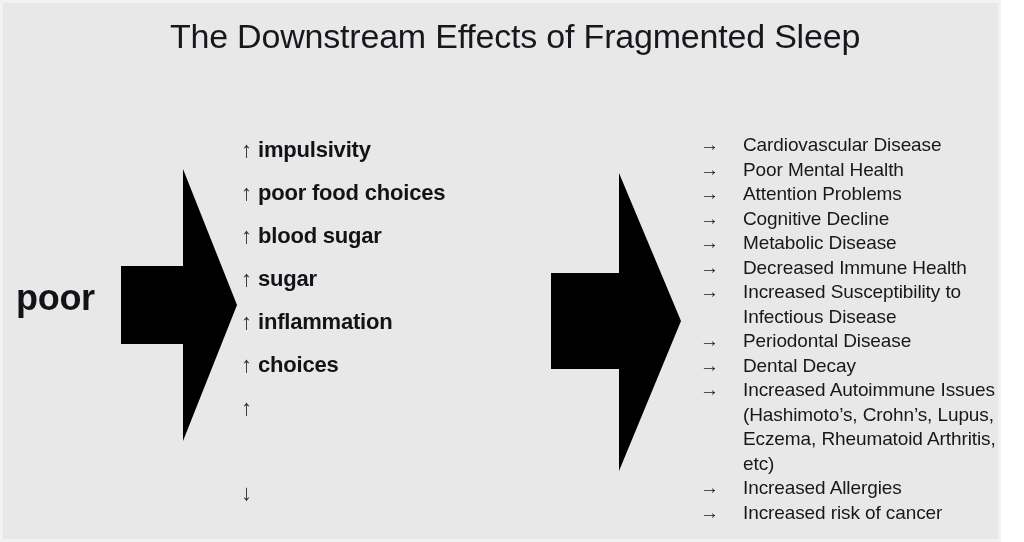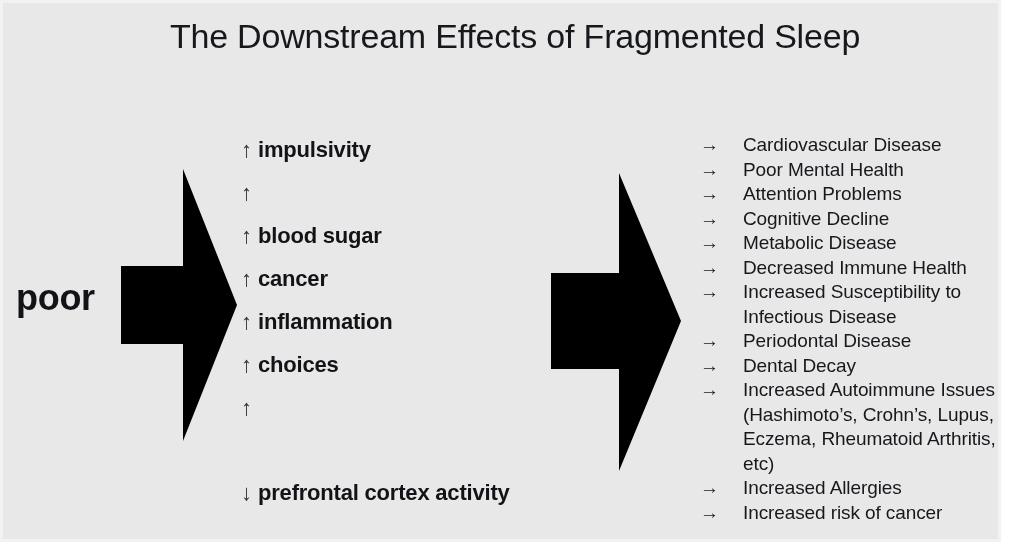--- a/index.html
+++ b/index.html
@@ -141,43 +141,43 @@
     </svg>
   </div>
 
   <div id="effects-column">
       <div class="effect-row">
         <span class="effect-dir">↑</span>
         <span class="effect-text">impulsivity</span>
       </div>
       <div class="effect-row">
         <span class="effect-dir">↑</span>
+        <span class="effect-text">poor food choices</span>
       </div>
       <div class="effect-row">
         <span class="effect-dir">↑</span>
         <span class="effect-text">blood sugar</span>
       </div>
       <div class="effect-row">
         <span class="effect-dir">↑</span>
-        <span class="effect-text">cancer</span>
+        <span class="effect-text">sugar</span>
       </div>
       <div class="effect-row">
         <span class="effect-dir">↑</span>
         <span class="effect-text">inflammation</span>
       </div>
       <div class="effect-row">
         <span class="effect-dir">↑</span>
         <span class="effect-text">choices</span>
       </div>
       <div class="effect-row">
         <span class="effect-dir">↑</span>
       </div>
       <div class="effect-row spaced-before">
         <span class="effect-dir">↓</span>
-        <span class="effect-text">prefrontal cortex activity</span>
       </div>
     </div>
 
   <div id="outcomes-column">
       <div class="outcome-item">
         <span class="outcome-bullet">→</span>
         <span class="outcome-text">
           <span class="outcome-line">Cardiovascular Disease</span>
         </span>
       </div>

